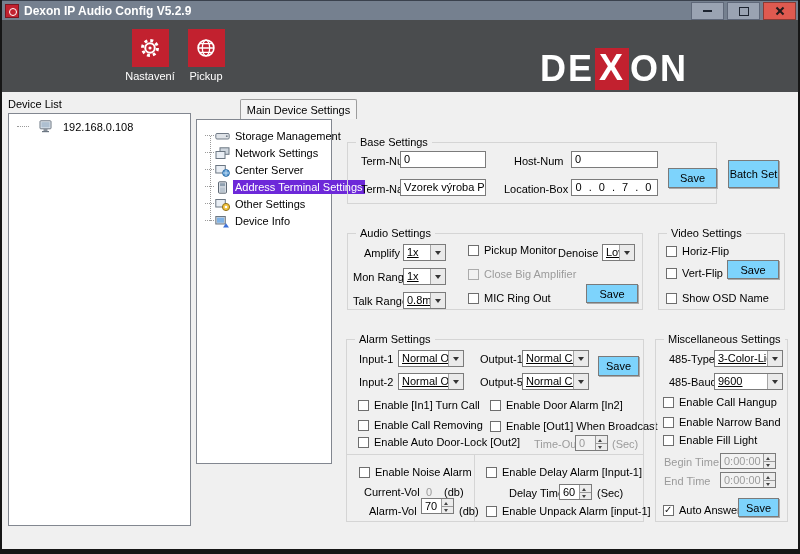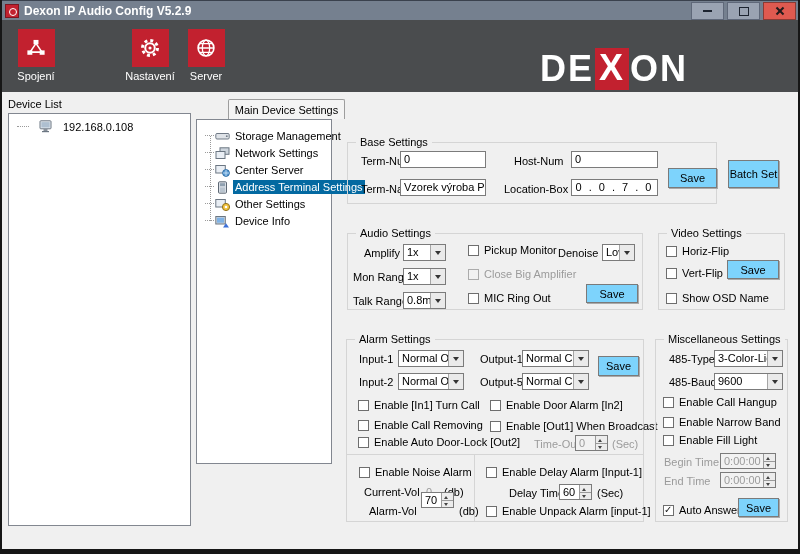--- a/index.html
+++ b/index.html
@@ -31,21 +31,21 @@
   .logo .xbox{background:#C2212F;padding:3px 4px 5px;margin:0 1px;line-height:34px;}
   
   .edge{position:absolute;background:#161616;}
   
   .lbl{position:absolute;white-space:nowrap;line-height:13px;}
   .dis{color:#9b9b9b;}
   .tb{position:absolute;background:#fff;border:1px solid #7b7b7b;height:17px;box-sizing:border-box;
       line-height:15px;padding:0 3px;overflow:hidden;white-space:nowrap;}
   .btn{position:absolute;background:#7dd3fc;border:1px solid #7a7a7a;box-shadow:1px 1px 0 #aaa;
        box-sizing:border-box;display:flex;align-items:center;justify-content:center;cursor:default;white-space:nowrap;}
-  .combo{position:absolute;height:17px;background:#fff;border:1px solid #7b7b7b;box-sizing:border-box;display:flex;}
+  .combo{position:absolute;height:17px;background:#fff;border:1px solid #7b7b7b;box-sizing:border-box;display:flex;text-decoration:underline;}
   .combo .ct{flex:1;line-height:15px;padding-left:3px;overflow:hidden;white-space:nowrap;}
   .combo .ca{width:14px;background:#eaeaea;border-left:1px solid #a5a5a5;display:flex;align-items:center;justify-content:center;flex:none;}
   .combo .ca i{width:0;height:0;border:3.5px solid transparent;border-top:4px solid #333;margin-top:4px;display:block;}
   .spin{position:absolute;height:16px;background:#fff;border:1px solid #7b7b7b;box-sizing:border-box;display:flex;}
   .spin .sv{flex:1;line-height:14px;padding:0 3px;overflow:hidden;white-space:nowrap;}
   .spin .sarr{width:11px;display:flex;flex-direction:column;border-left:1px solid #9a9a9a;flex:none;}
   .spin .sarr i{flex:1;background:#ececec;position:relative;display:block;}
   .spin .sarr i + i{border-top:1px solid #9a9a9a;}
   .spin .sarr i::after{content:"";position:absolute;left:2px;border:2.5px solid transparent;}
   .spin .sarr i.up::after{top:1px;border-bottom:3px solid #444;}
@@ -55,28 +55,28 @@
   .cb{width:11px;height:11px;background:#fff;border:1px solid #6e6e6e;box-sizing:border-box;position:relative;flex:none;}
   .cbrow.off .cb{border-color:#ababab;background:#f1f1f1;}
   .cbrow.off .cbl{color:#9b9b9b;}
   .cb.checked::after{content:"✓";position:absolute;left:0;top:-2px;font-size:10px;font-weight:bold;color:#222;}
   .gbox{position:absolute;border:1px solid #d5d5d5;box-sizing:border-box;}
   .glabel{position:absolute;top:-7px;left:8px;background:#F0F0F0;padding:0 4px;white-space:nowrap;}
   
   .panelbox{position:absolute;background:#fff;border:1px solid #828790;box-sizing:border-box;}
   .drow{position:absolute;left:8px;top:6px;display:flex;align-items:center;gap:10px;white-space:nowrap;}
   .drow .dash{width:12px;height:1px;border-top:1px dotted #9a9a9a;display:block;flex:none;}
-  .tab{position:absolute;left:228px;top:99px;width:117px;height:20px;background:#f4f4f4;
+  .tab{position:absolute;left:240px;top:99px;width:117px;height:20px;background:#f4f4f4;
        border:1px solid #9d9d9d;border-bottom:none;border-radius:2px 2px 0 0;box-sizing:border-box;
        display:flex;align-items:center;justify-content:center;white-space:nowrap;}
   .trow{position:absolute;left:8px;height:16px;display:flex;align-items:center;white-space:nowrap;}
   .trow .conn{width:9px;height:1px;border-top:1px dotted #9a9a9a;display:block;flex:none;}
   .trow svg{margin:0 3px 0 1px;flex:none;}
   .trow .tl{padding:0 2px;line-height:14px;}
-  .trow .tl.sel{background:#0369a1;color:#fff;}
+  .trow .tl.sel{background:#6d28d9;color:#fff;}
   .tvline{position:absolute;left:13px;top:16px;height:85px;width:1px;
           background-image:repeating-linear-gradient(to bottom,#9a9a9a 0 1px,transparent 1px 2px);}
   
   .statusbar{position:absolute;left:0;top:532px;width:800px;height:17px;background:#3E4347;
              border-top:1px solid #23272a;box-sizing:border-box;color:#e9e9e9;margin-top:36px;}
   .statusbar span{position:absolute;top:2px;white-space:nowrap;}
 </style>
 </head>
 <body>
 
@@ -90,50 +90,39 @@
       </div>
     <div class="wbtn" style="left:727px">
         <i class="g-max"></i>
       </div>
     <div class="wbtn close" style="left:763px">
         <i class="g-close"></i>
       </div>
   </div>
 
   <div class="toolbar">
-    <div class="tool" style="left:6px">
-      <div class="tbtn">
-        <svg width="22" height="22" viewBox="0 0 24 24">
-          <path d="M12 7 L5.5 16.5 M12 7 L18.5 16.5 M5.5 16.5 H18.5" stroke="#fff" stroke-width="1.7" fill="none"></path>
-          <rect x="9.3" y="3.2" width="5.4" height="4.8" fill="#fff"></rect>
-          <rect x="2.6" y="14.6" width="5.4" height="4.8" fill="#fff"></rect>
-          <rect x="16" y="14.6" width="5.4" height="4.8" fill="#fff"></rect>
-        </svg>
-      </div>
-      <div class="tlabel">Spojení</div>
-    </div>
     <div class="tool" style="left:120px">
       <div class="tbtn">
         <svg width="22" height="22" viewBox="0 0 24 24">
           <circle cx="12" cy="12" r="8.2" fill="none" stroke="#fff" stroke-width="3.2" stroke-dasharray="3.2 3.25"></circle>
           <circle cx="12" cy="12" r="5.2" fill="none" stroke="#fff" stroke-width="2.2"></circle>
           <circle cx="12" cy="12" r="1.7" fill="#fff"></circle>
         </svg>
       </div>
       <div class="tlabel">Nastavení</div>
     </div>
     <div class="tool" style="left:176px">
       <div class="tbtn">
         <svg width="22" height="22" viewBox="0 0 24 24">
           <circle cx="12" cy="12" r="8.6" fill="none" stroke="#fff" stroke-width="1.8"></circle>
           <ellipse cx="12" cy="12" rx="4" ry="8.6" fill="none" stroke="#fff" stroke-width="1.4"></ellipse>
           <path d="M3.4 12 H20.6 M5 7.2 H19 M5 16.8 H19" stroke="#fff" stroke-width="1.4" fill="none"></path>
         </svg>
       </div>
-      <div class="tlabel">Server</div>
+      <div class="tlabel">Pickup</div>
     </div>
     <div class="logo">
       <span>DE</span>
         <span class="xbox">X</span>
         <span>ON</span>
     </div>
   </div>
 
   <span class="lbl" style="left:8px;top:98px">Device List</span>
   <div class="panelbox" style="left:8px;top:113px;width:183px;height:413px">
@@ -350,21 +339,21 @@
     <div style="position:absolute;left:127px;top:114px;bottom:0;border-left:1px solid #d5d5d5"></div>
 
     <div class="cbrow" style="left:12px;top:126px">
       <span class="cb"></span>
       <span class="cbl">Enable Noise Alarm</span>
     </div>
     <span class="lbl" style="left:17px;top:146px">Current-Vol</span>
     <span class="lbl dis" style="left:79px;top:146px">0</span>
     <span class="lbl" style="left:97px;top:146px">(db)</span>
     <span class="lbl" style="left:22px;top:165px">Alarm-Vol</span>
-    <div class="spin" style="left:74px;top:152px;width:33px">
+    <div class="spin" style="left:74px;top:158px;width:33px">
       <span class="sv">70</span>
       <span class="sarr">
           <i class="up"></i>
           <i class="dn"></i>
         </span>
     </div>
     <span class="lbl" style="left:112px;top:165px">(db)</span>
 
     <div class="cbrow" style="left:139px;top:126px">
       <span class="cb"></span>

